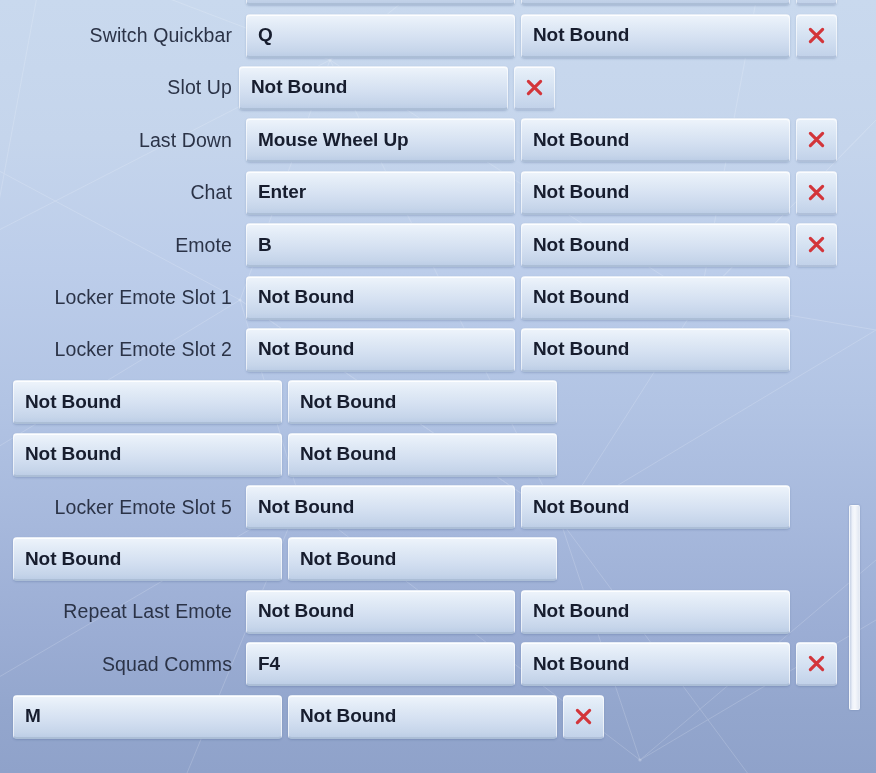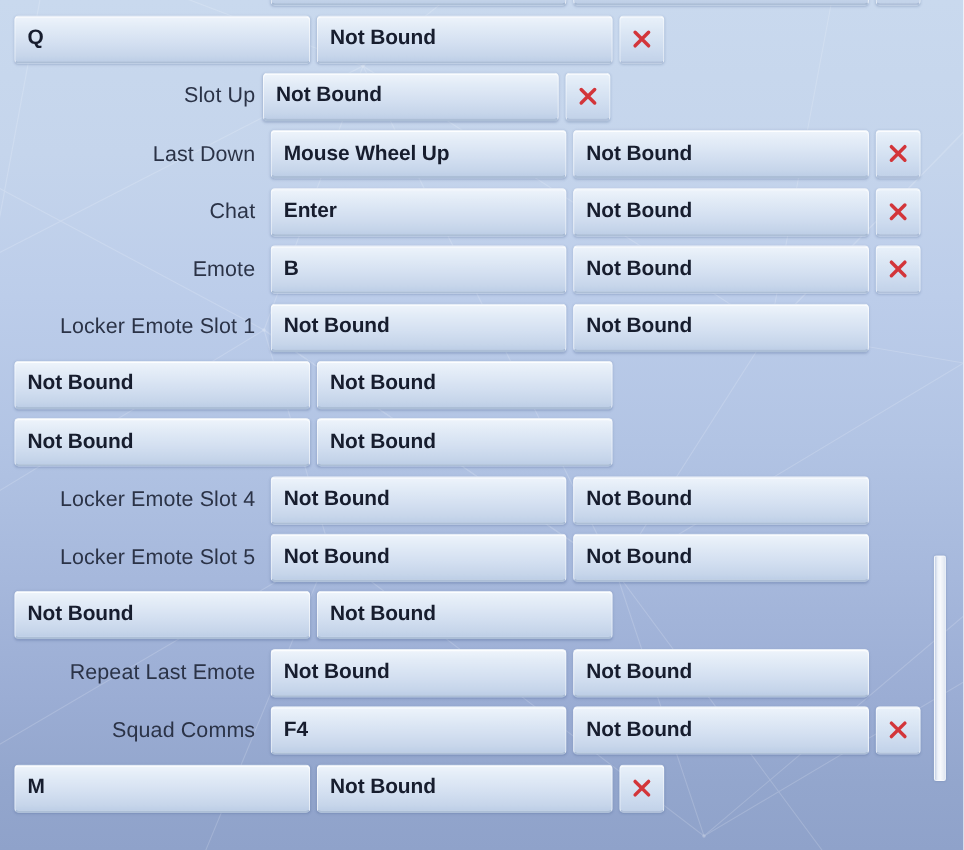--- a/index.html
+++ b/index.html
@@ -175,20 +175,21 @@
   </svg>
 
   <div id="rows">
       <div class="row">
         <div class="row-label"></div>
         <div class="bind-field bind-primary"></div>
         <div class="bind-field bind-secondary"></div>
         <div class="clear-btn"></div>
       </div>
       <div class="row">
+        <div class="row-label">Switch Quickbar</div>
         <div class="bind-field bind-primary">
           <span class="bind-text">Q</span>
         </div>
         <div class="bind-field bind-secondary">
           <span class="bind-text">Not Bound</span>
         </div>
         <div class="clear-btn">
           <svg class="x-glyph" viewBox="0 0 24 24">
             <path d="M5 5 L19 19 M19 5 L5 19" stroke="#d3353a" stroke-width="3.6" stroke-linecap="round"></path>
           </svg>
@@ -255,47 +256,47 @@
         <div class="bind-field bind-secondary">
           <span class="bind-text">Not Bound</span>
         </div>
         <div class="clear-btn hidden">
           <svg class="x-glyph" viewBox="0 0 24 24">
             <path d="M5 5 L19 19 M19 5 L5 19" stroke="#d3353a" stroke-width="3.6" stroke-linecap="round"></path>
           </svg>
         </div>
       </div>
       <div class="row">
-        <div class="bind-field bind-primary">
-          <span class="bind-text">Not Bound</span>
-        </div>
-        <div class="bind-field bind-secondary">
-          <span class="bind-text">Not Bound</span>
-        </div>
-        <div class="clear-btn hidden">
-          <svg class="x-glyph" viewBox="0 0 24 24">
-            <path d="M5 5 L19 19 M19 5 L5 19" stroke="#d3353a" stroke-width="3.6" stroke-linecap="round"></path>
-          </svg>
-        </div>
-      </div>
-      <div class="row">
-        <div class="bind-field bind-primary">
-          <span class="bind-text">Not Bound</span>
-        </div>
-        <div class="bind-field bind-secondary">
-          <span class="bind-text">Not Bound</span>
-        </div>
-        <div class="clear-btn hidden">
-          <svg class="x-glyph" viewBox="0 0 24 24">
-            <path d="M5 5 L19 19 M19 5 L5 19" stroke="#d3353a" stroke-width="3.6" stroke-linecap="round"></path>
-          </svg>
-        </div>
-      </div>
-      <div class="row">
-        <div class="row-label">Locker Emote Slot 4</div>
+        <div class="row-label">Locker Emote Slot 2</div>
+        <div class="bind-field bind-primary">
+          <span class="bind-text">Not Bound</span>
+        </div>
+        <div class="bind-field bind-secondary">
+          <span class="bind-text">Not Bound</span>
+        </div>
+        <div class="clear-btn hidden">
+          <svg class="x-glyph" viewBox="0 0 24 24">
+            <path d="M5 5 L19 19 M19 5 L5 19" stroke="#d3353a" stroke-width="3.6" stroke-linecap="round"></path>
+          </svg>
+        </div>
+      </div>
+      <div class="row">
+        <div class="bind-field bind-primary">
+          <span class="bind-text">Not Bound</span>
+        </div>
+        <div class="bind-field bind-secondary">
+          <span class="bind-text">Not Bound</span>
+        </div>
+        <div class="clear-btn hidden">
+          <svg class="x-glyph" viewBox="0 0 24 24">
+            <path d="M5 5 L19 19 M19 5 L5 19" stroke="#d3353a" stroke-width="3.6" stroke-linecap="round"></path>
+          </svg>
+        </div>
+      </div>
+      <div class="row">
         <div class="bind-field bind-primary">
           <span class="bind-text">Not Bound</span>
         </div>
         <div class="bind-field bind-secondary">
           <span class="bind-text">Not Bound</span>
         </div>
         <div class="clear-btn hidden">
           <svg class="x-glyph" viewBox="0 0 24 24">
             <path d="M5 5 L19 19 M19 5 L5 19" stroke="#d3353a" stroke-width="3.6" stroke-linecap="round"></path>
           </svg>

